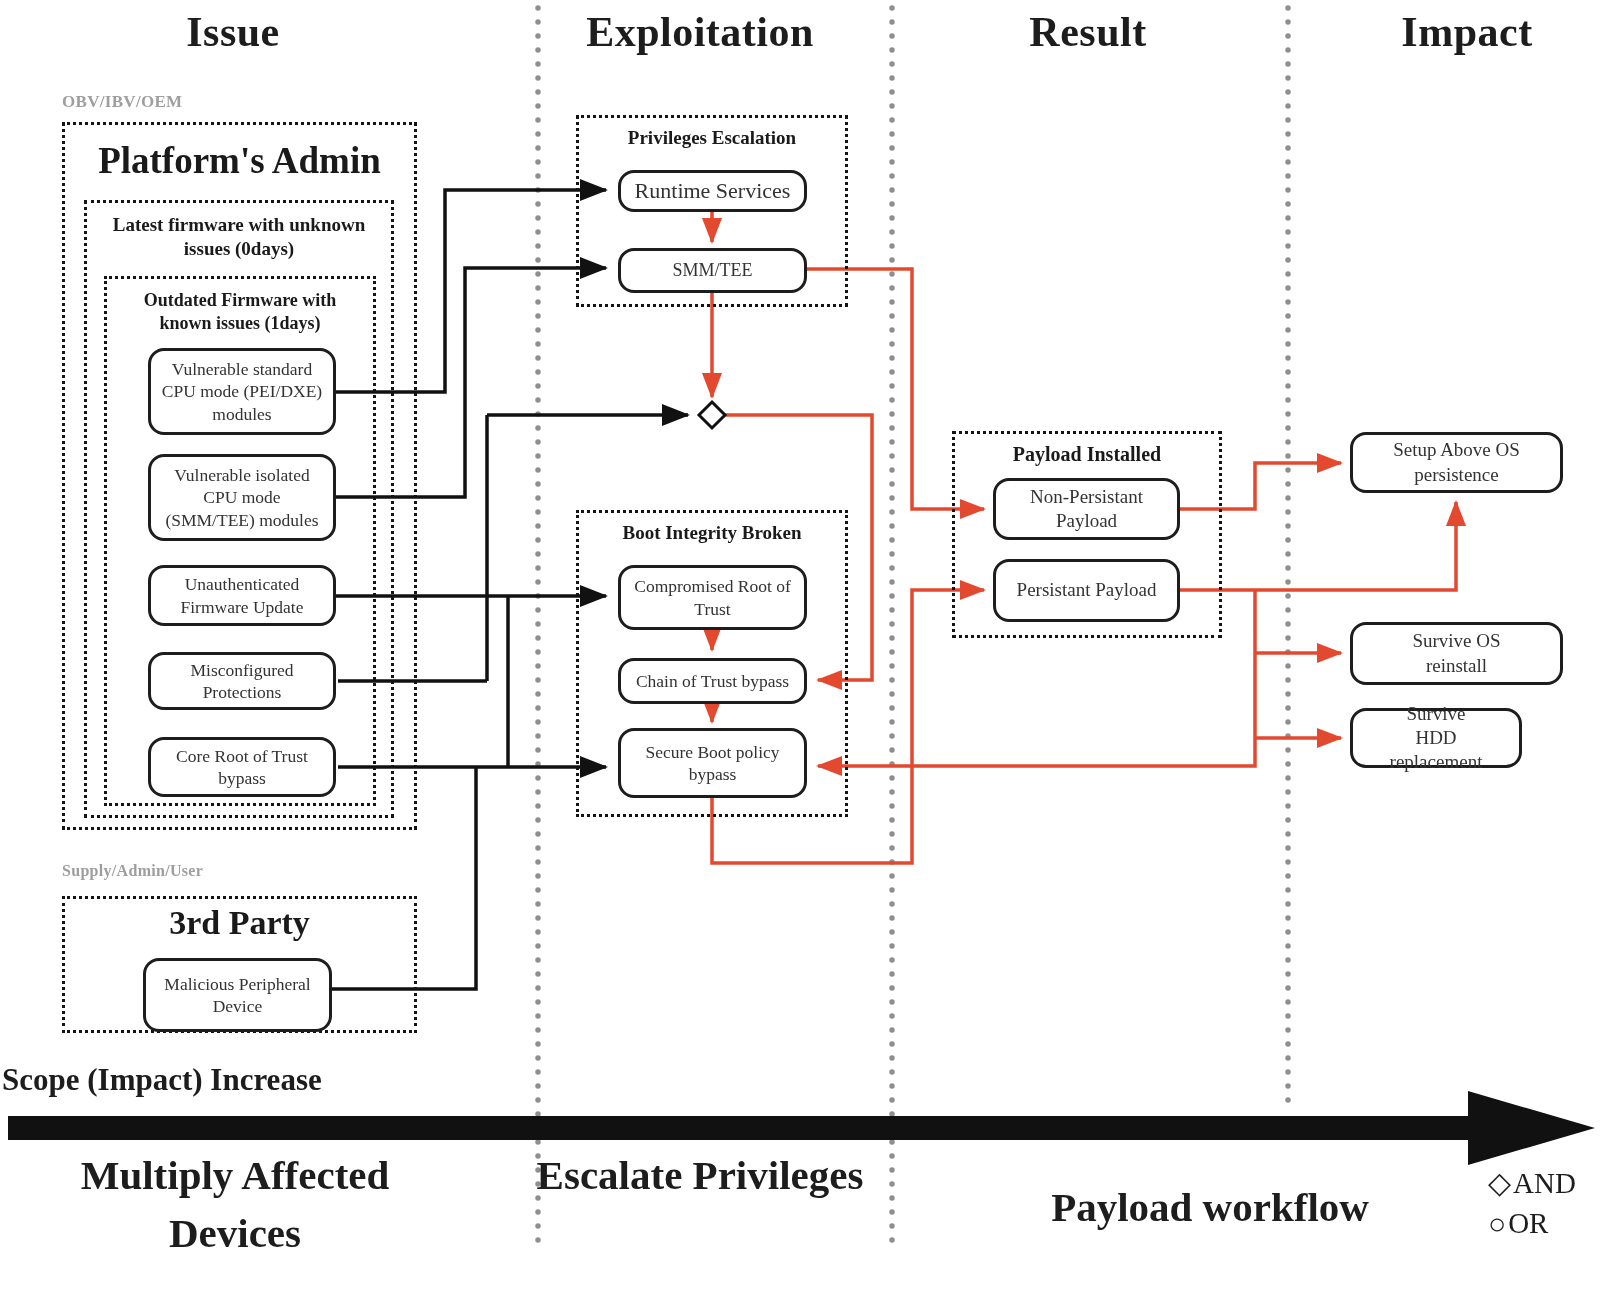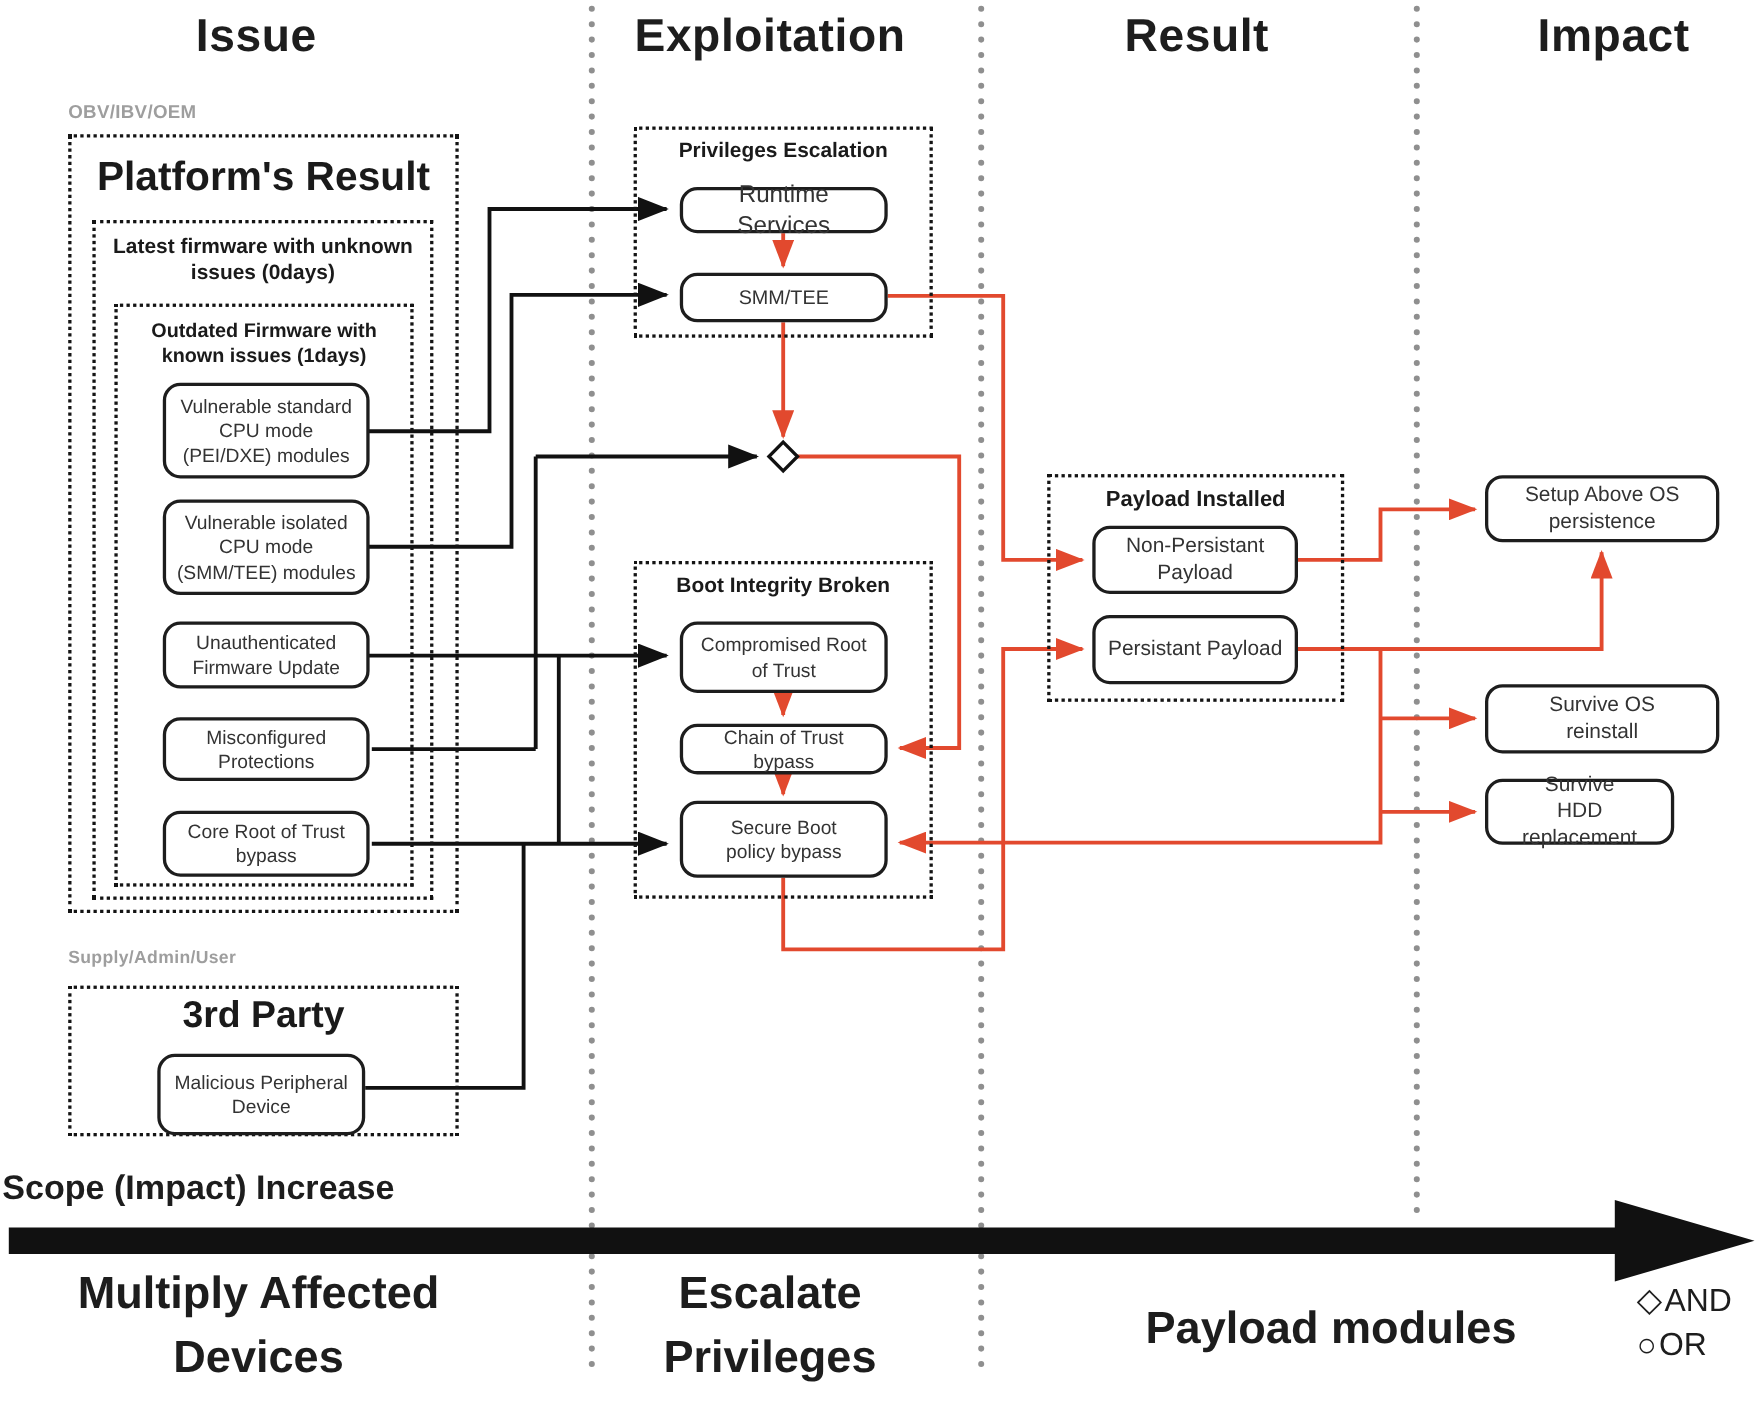--- a/index.html
+++ b/index.html
@@ -1,18 +1,18 @@
 <!DOCTYPE html>
 <html><head>
 <meta charset="utf-8">
 <style>
   html,body{margin:0;padding:0;background:#ffffff;}
   #stage{
     position:relative;width:1600px;height:1289px;background:#ffffff;overflow:hidden;
-    font-family:Liberation Sans, sans-serif;color:#1d1d1d;
+    font-family:Liberation Serif, serif;color:#1d1d1d;
   }
   #stage *{box-sizing:border-box;}
   .abs{position:absolute;}
   .col-header{
     position:absolute;top:8px;width:300px;text-align:center;
     font-size:42px;font-weight:700;color:#1d1d1d;letter-spacing:0.5px;
   }
   .group-box{
     position:absolute;border:3px dotted #141414;background:transparent;
   }
@@ -90,21 +90,21 @@
   </svg>
 
   <div class="col-header" style="left:83px">Issue</div>
   <div class="col-header" style="left:550px">Exploitation</div>
   <div class="col-header" style="left:938px">Result</div>
   <div class="col-header" style="left:1317px">Impact</div>
 
   <div class="tag-label" style="left:62px;top:92px">OBV/IBV/OEM</div>
 
   <div class="group-box" style="left:62px;top:122px;width:355px;height:708px"></div>
-  <div class="group-title" style="left:62px;top:138px;width:355px;font-size:37px">Platform's Result</div>
+  <div class="group-title" style="left:62px;top:138px;width:355px;font-size:37px">Platform's Admin</div>
 
   <div class="group-box" style="left:84px;top:200px;width:310px;height:618px"></div>
   <div class="group-title" style="left:89px;top:213px;width:300px;font-size:19px">Latest firmware with unknown issues (0days)</div>
 
   <div class="group-box" style="left:104px;top:276px;width:272px;height:530px"></div>
   <div class="group-title" style="left:119px;top:289px;width:242px;font-size:18px">Outdated Firmware with known issues (1days)</div>
 
   <div class="node" style="left:148px;top:348px;width:188px;height:87px;font-size:17.5px">Vulnerable standard CPU mode (PEI/DXE) modules</div>
   <div class="node" style="left:148px;top:454px;width:188px;height:87px;font-size:17.5px">Vulnerable isolated CPU mode (SMM/TEE) modules</div>
   <div class="node" style="left:148px;top:565px;width:188px;height:61px;font-size:17.5px">Unauthenticated Firmware Update</div>
@@ -132,21 +132,21 @@
   <div class="node" style="left:993px;top:478px;width:187px;height:62px;font-size:19px;padding:2px 2px">Non-Persistant Payload</div>
   <div class="node" style="left:993px;top:559px;width:187px;height:63px;font-size:19px;padding:2px 2px">Persistant Payload</div>
 
   <div class="node" style="left:1350px;top:432px;width:213px;height:61px;font-size:19px;padding:16px 28px">Setup Above OS persistence</div>
   <div class="node" style="left:1350px;top:622px;width:213px;height:63px;font-size:19px;padding:16px 45px">Survive OS reinstall</div>
   <div class="node" style="left:1350px;top:708px;width:172px;height:60px;font-size:19px;padding:2px 35px">Survive HDD replacement</div>
 
   <div class="abs" style="left:2px;top:1062px;font-size:31px;font-weight:700">Scope (Impact) Increase</div>
   <div class="footer-label" style="left:35px;top:1146px;width:400px">Multiply Affected Devices</div>
   <div class="footer-label" style="left:535px;top:1146px;width:330px">Escalate Privileges</div>
-  <div class="footer-label" style="left:1010px;top:1178px;width:400px">Payload modules</div>
+  <div class="footer-label" style="left:1010px;top:1178px;width:400px">Payload workflow</div>
 
   <div class="legend" style="left:1488px;top:1163px">
     <div class="legend-row">
       <span class="legend-glyph">◇</span>
       <span>AND</span>
     </div>
     <div class="legend-row">
       <span class="legend-glyph">○</span>
       <span>OR</span>
     </div>

